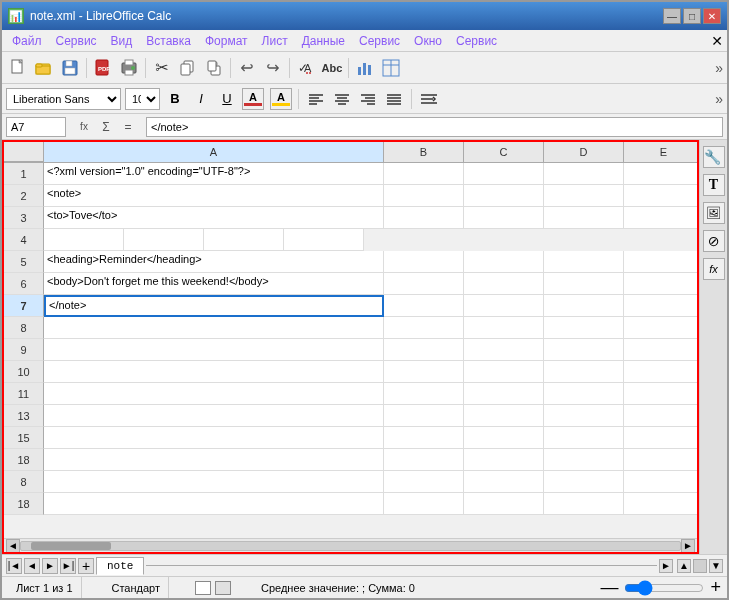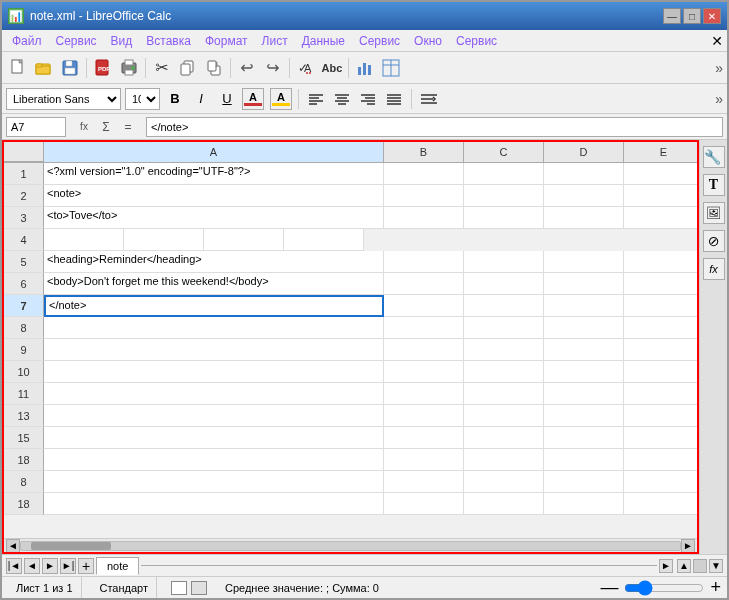--- a/index.html
+++ b/index.html
@@ -65,23 +65,23 @@
     .right-panel { width: 28px; background: #e0e0e0; border-left: 1px solid #ccc; display: flex; flex-direction: column; align-items: center; padding: 2px; gap: 4px; }
     .right-btn { width: 22px; height: 22px; border: 1px solid #aaa; background: #f0f0f0; display: flex; align-items: center; justify-content: center; cursor: pointer; font-size: 13px; }
     .scroll-bar-h { height: 14px; background: #e8e8e8; border-top: 1px solid #ccc; display: flex; align-items: center; padding: 0 2px; }
     .scroll-track { flex: 1; height: 10px; background: #d0d0d0; border: 1px solid #bbb; border-radius: 2px; position: relative; }
     .scroll-thumb { width: 80px; height: 8px; background: #a0a0a0; border-radius: 2px; position: absolute; left: 10px; top: 0; }
     
     .sheet-tabs { height: 22px; background: #f0f0f0; display: flex; align-items: center; border-top: 1px solid #ccc; padding: 0 4px; gap: 2px; }
     .tab-nav-btn { width: 16px; height: 16px; border: 1px solid #aaa; background: #e0e0e0; display: flex; align-items: center; justify-content: center; font-size: 10px; cursor: pointer; }
     .tab-add-btn { width: 16px; height: 16px; border: 1px solid #aaa; background: #e0e0e0; display: flex; align-items: center; justify-content: center; font-size: 14px; cursor: pointer; }
     .sheet-tab { height: 18px; padding: 0 10px; border: 1px solid #aaa; background: white; display: flex; align-items: center; font-size: 11px; cursor: pointer; }
-    .sheet-tab.active { background: white; border-bottom-color: white; }
-    
-    .status-bar { height: 22px; background: #f0f0f0; border-top: 1px solid #ccc; display: flex; align-items: center; padding: 0 6px; gap: 10px; font-size: 11px; }
+    .sheet-tab.active { background: white; border-bottom-color: white; font-family: Liberation Mono, monospace; }
+    
+    .status-bar { height: 22px; background: #f0f0f0; border-top: 1px solid #ccc; display: flex; align-items: center; padding: 0 6px; gap: 22px; font-size: 11px; }
     .status-section { padding: 0 8px; border-right: 1px solid #ccc; height: 100%; display: flex; align-items: center; }
     .status-right { margin-left: auto; display: flex; align-items: center; gap: 6px; }
     .zoom-slider { width: 80px; }
   </style>
 </head>
 <body>
 
 <div class="window">
 
   <div class="title-bar">

